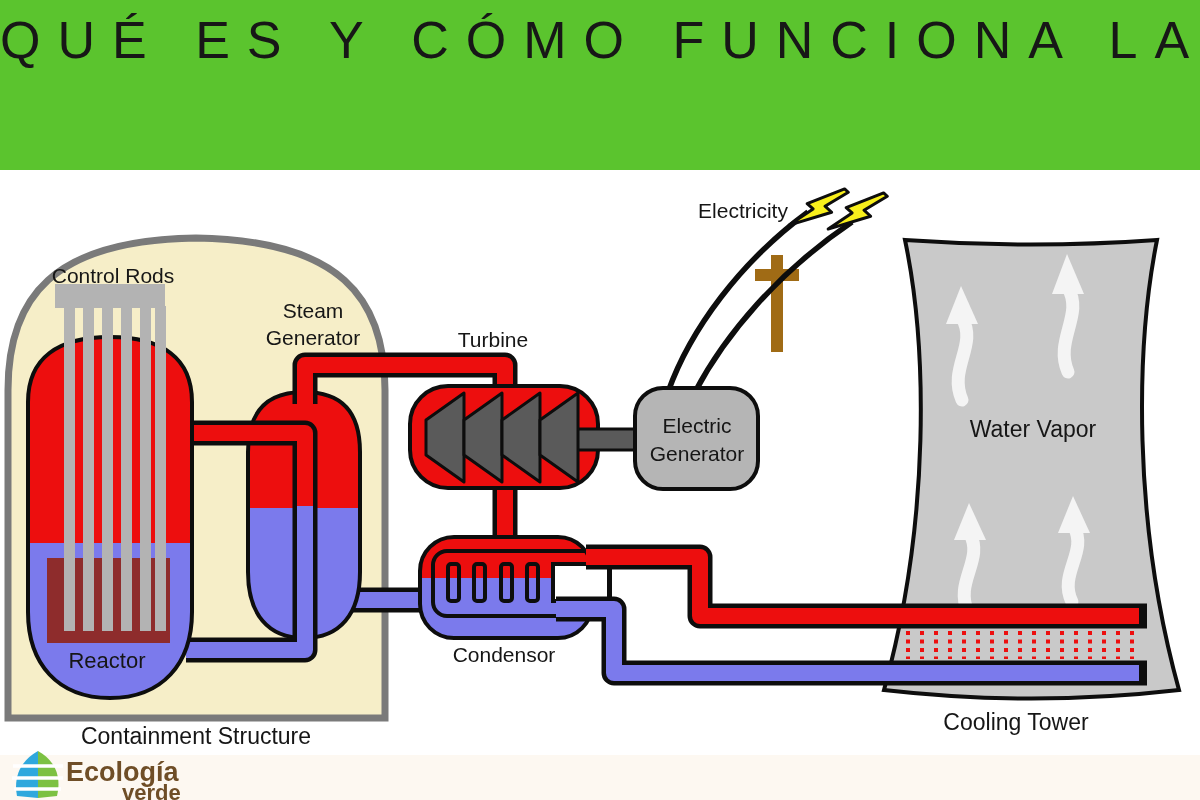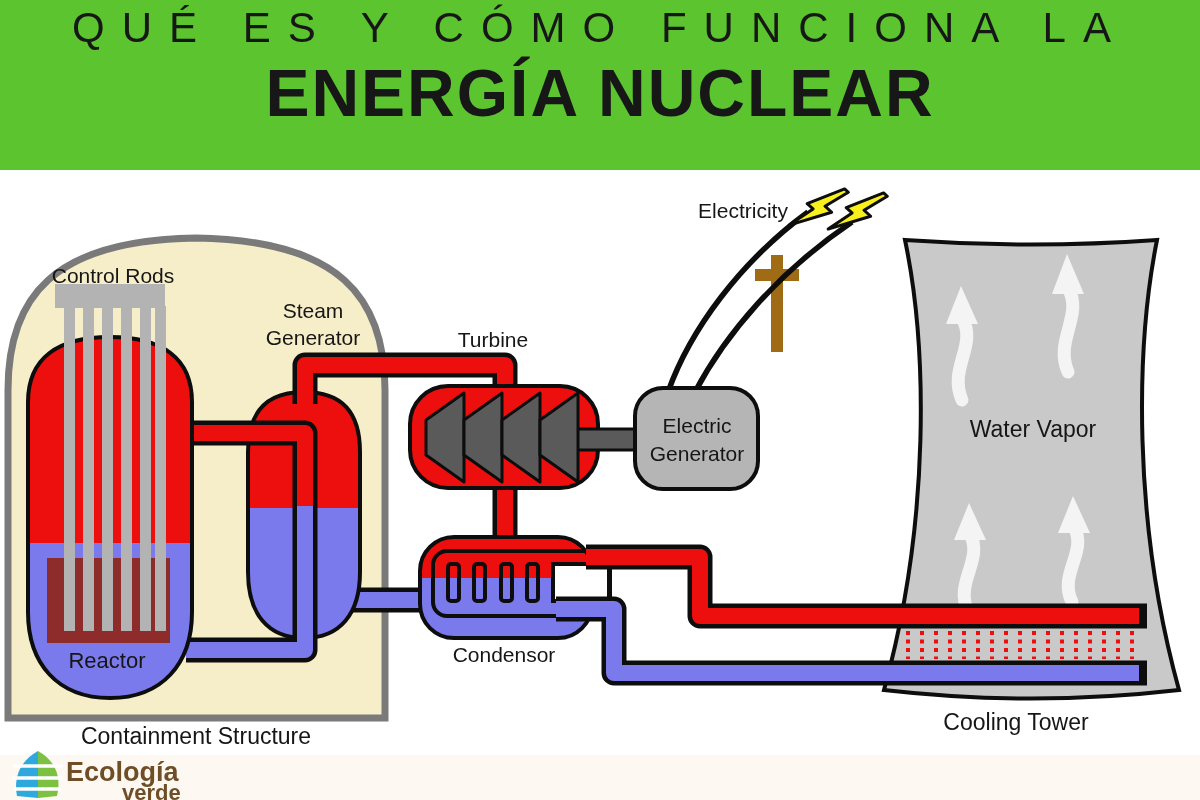--- a/index.html
+++ b/index.html
@@ -10,21 +10,21 @@
     --tower:#c9c9c9; --genfill:#b5b5b5;
     --yellow:#f8ef1c; --pole:#a06b15;
     --label:#161616; --brown:#6f4e27;
   }
   *{margin:0;padding:0;box-sizing:border-box;}
   html,body{width:1200px;height:800px;overflow:hidden;background:#ffffff;
     font-family:"Liberation Sans",sans-serif;}
   .stage{position:relative;width:1200px;height:800px;background:#fff;}
   .header{position:absolute;left:0;top:0;width:1200px;height:170px;
     background:var(--green);text-align:center;color:var(--title);}
-  .header .l1{padding-top:4px;font-size:42px;font-weight:400;
+  .header .l1{padding-top:16px;font-size:52px;font-weight:400;
     letter-spacing:17px;line-height:48px;white-space:nowrap;}
   .header .l2{font-size:66px;font-weight:700;letter-spacing:2px;line-height:82px;white-space:nowrap;}
   svg.diagram{position:absolute;left:0;top:0;width:1200px;height:800px;}
   .lbl{fill:var(--label);font-size:21px;font-family:"Liberation Sans",sans-serif;}
   .lbl-big{fill:var(--label);font-size:23px;font-family:"Liberation Sans",sans-serif;}
   .pipe-out{fill:none;stroke:var(--ink);stroke-width:25;stroke-linejoin:round;stroke-linecap:butt;}
   .pipe-hot{fill:none;stroke:var(--hot);stroke-width:16;stroke-linejoin:round;stroke-linecap:butt;}
   .pipe-cold{fill:none;stroke:var(--cold);stroke-width:16;stroke-linejoin:round;stroke-linecap:butt;}
   .outline{fill:none;stroke:var(--ink);stroke-width:4;}
   .wire{fill:none;stroke:var(--ink);stroke-width:5.5;}
@@ -194,16 +194,15 @@
           <line x1="14" y1="789" x2="61" y2="789"></line>
         </g>
       </g>
       <text class="logo-t" style="font-size:27px" x="66" y="781">Ecología</text>
       <text class="logo-t" style="font-size:22px" x="122" y="800">verde</text>
     </g>
   </svg>
 
   <div class="header">
     <div class="l1">QUÉ ES Y CÓMO FUNCIONA LA</div>
-    <div class="l2">ENERGÍA NUCLEAR</div>
   </div>
 
 </div>
 
 </body></html>

